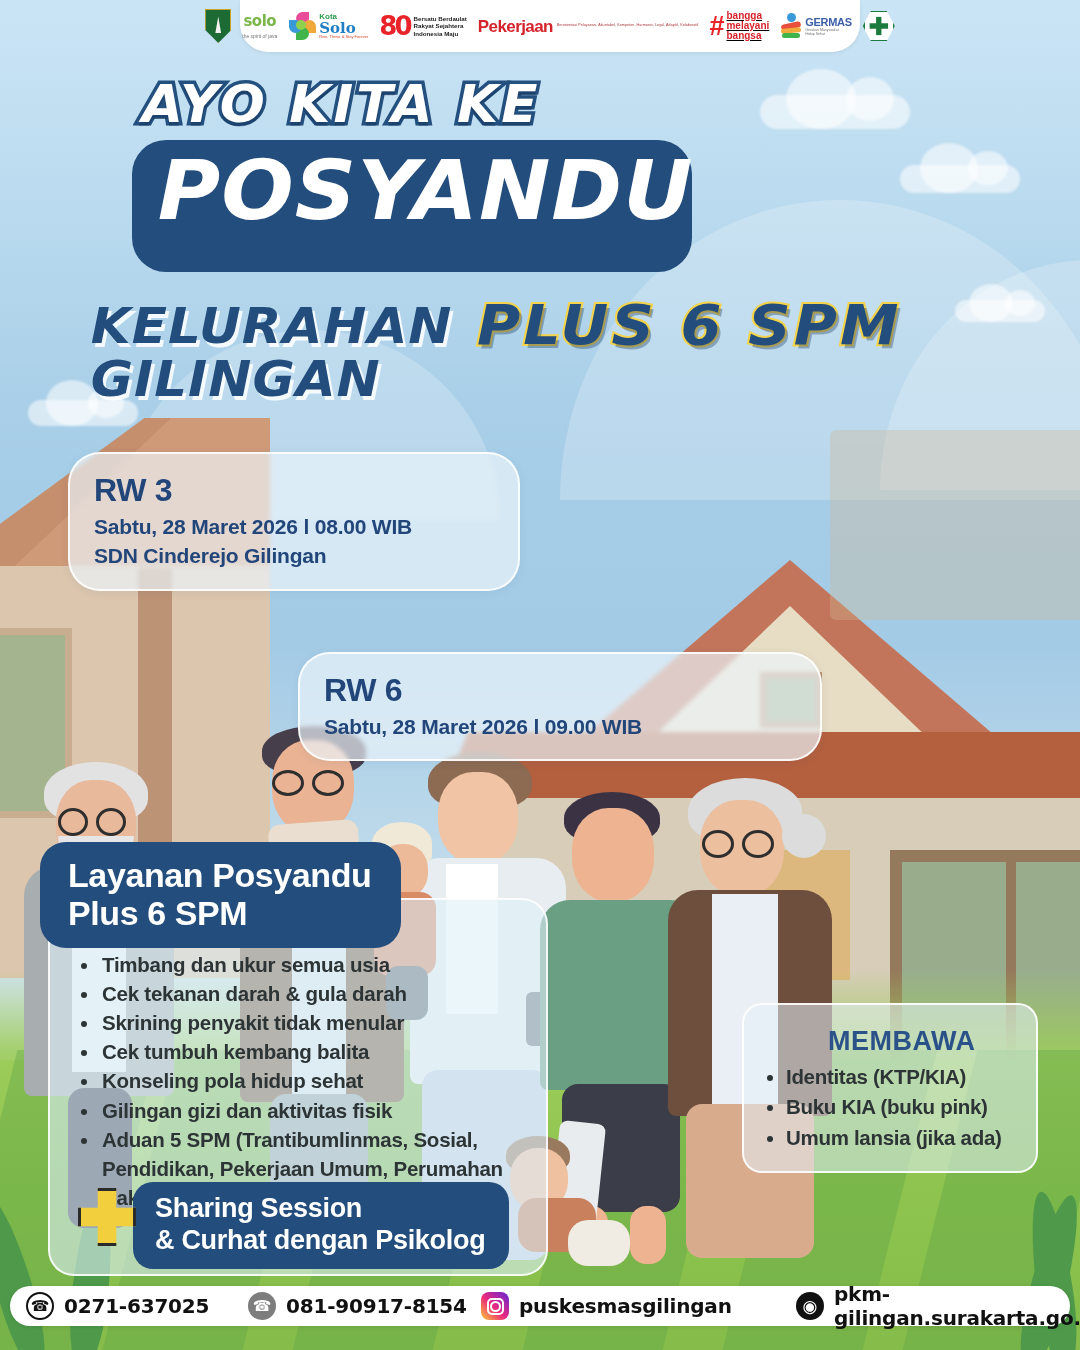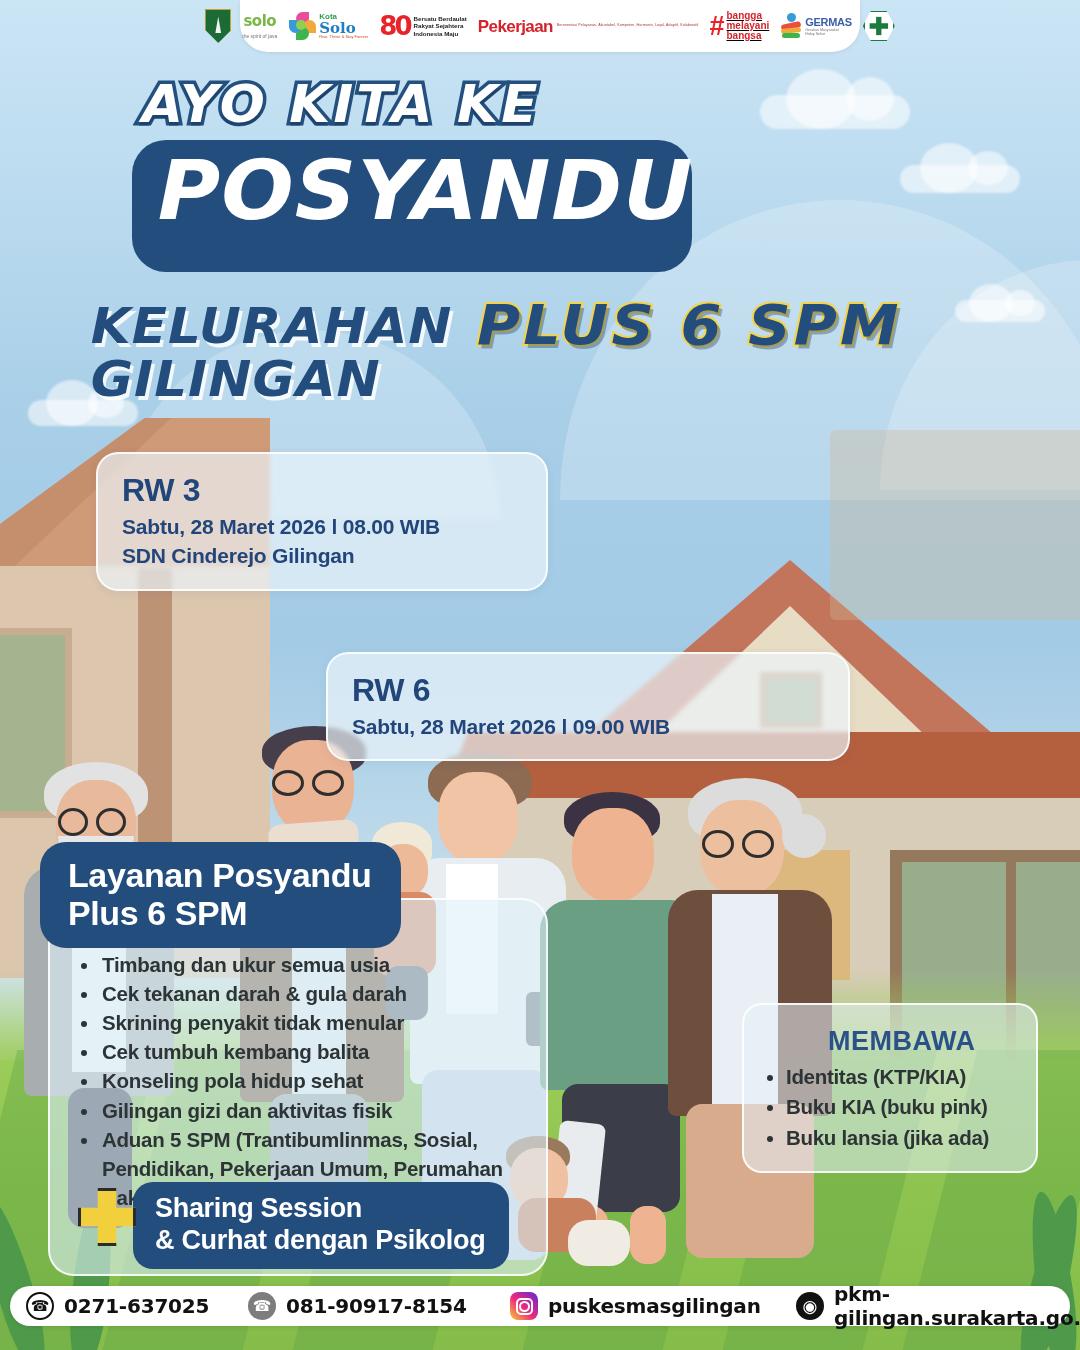--- a/index.html
+++ b/index.html
@@ -276,26 +276,25 @@
     text-shadow: 3px 4px 0 rgba(255,255,255,.85);
     z-index: 30;
     transform: scaleX(1.03);
   }
 
   
   .rw-card {
     position: absolute;
     background: rgba(236,245,250,0.68);
     border: 2px solid rgba(255,255,255,0.85);
-    border-radius: 22px;
+    border-radius: 32px;
     padding: 20px 24px 18px 24px;
     z-index: 25;
     backdrop-filter: blur(2px);
     box-shadow: 0 2px 10px rgba(30,70,110,.07);
-    margin-left: 28px;
   }
   .rw-card .rw-title {
     font-size: 32px; font-weight: 700; color: #22467a; line-height: 1.05;
     margin-bottom: 4px; letter-spacing: -.3px;
   }
   .rw-card .rw-line {
     font-size: 21px; font-weight: 700; color: #22467a; line-height: 1.42;
     letter-spacing: -.2px;
   }
   #rw3 { left: 68px;  top: 452px; width: 452px; }
@@ -394,21 +393,21 @@
     background: #ffffff; border-radius: 20px;
     display: flex; align-items: center;
     z-index: 40;
     box-shadow: 0 1px 5px rgba(0,0,0,.10);
   }
   .fitem { display: flex; align-items: center; gap: 10px; position: absolute; }
   .fitem .ftxt { font-size: 20px; font-weight: 700; color: #111; letter-spacing: -.2px;
                  font-family: "DejaVu Sans", sans-serif; }
   #f1 { left: 16px; }
   #f2 { left: 238px; }
-  #f3 { left: 500px; }
+  #f3 { left: 471px; }
   #f4 { left: 786px; }
 
   .ico { width: 28px; height: 28px; flex: 0 0 auto; position: relative; }
   .ico-phone-ring {
     border: 2.5px solid #111; border-radius: 50%;
     display:flex; align-items:center; justify-content:center;
     font-size: 15px; color: #111;
   }
   .ico-phone-solid {
     background: #7d7d7d; border-radius: 50%;
@@ -666,21 +665,21 @@
       <div class="sh"></div>
     </div>
   <div class="sharing" style="white-space:pre-line;">Sharing Session
 &amp; Curhat dengan Psikolog</div>
 
   <div class="membawa-card"></div>
   <div class="membawa-title">MEMBAWA</div>
   <ul class="membawa-list">
     <li>Identitas (KTP/KIA)</li>
     <li>Buku KIA (buku pink)</li>
-    <li>Buku lansia (jika ada)</li>
+    <li>Umum lansia (jika ada)</li>
   </ul>
 
   <div class="footer">
     <div class="fitem" id="f1">
       <div class="ico ico-phone-ring">☎</div>
       <div class="ftxt">0271-637025</div>
     </div>
     <div class="fitem" id="f2">
       <div class="ico ico-phone-solid">☎</div>
       <div class="ftxt">081-90917-8154</div>

